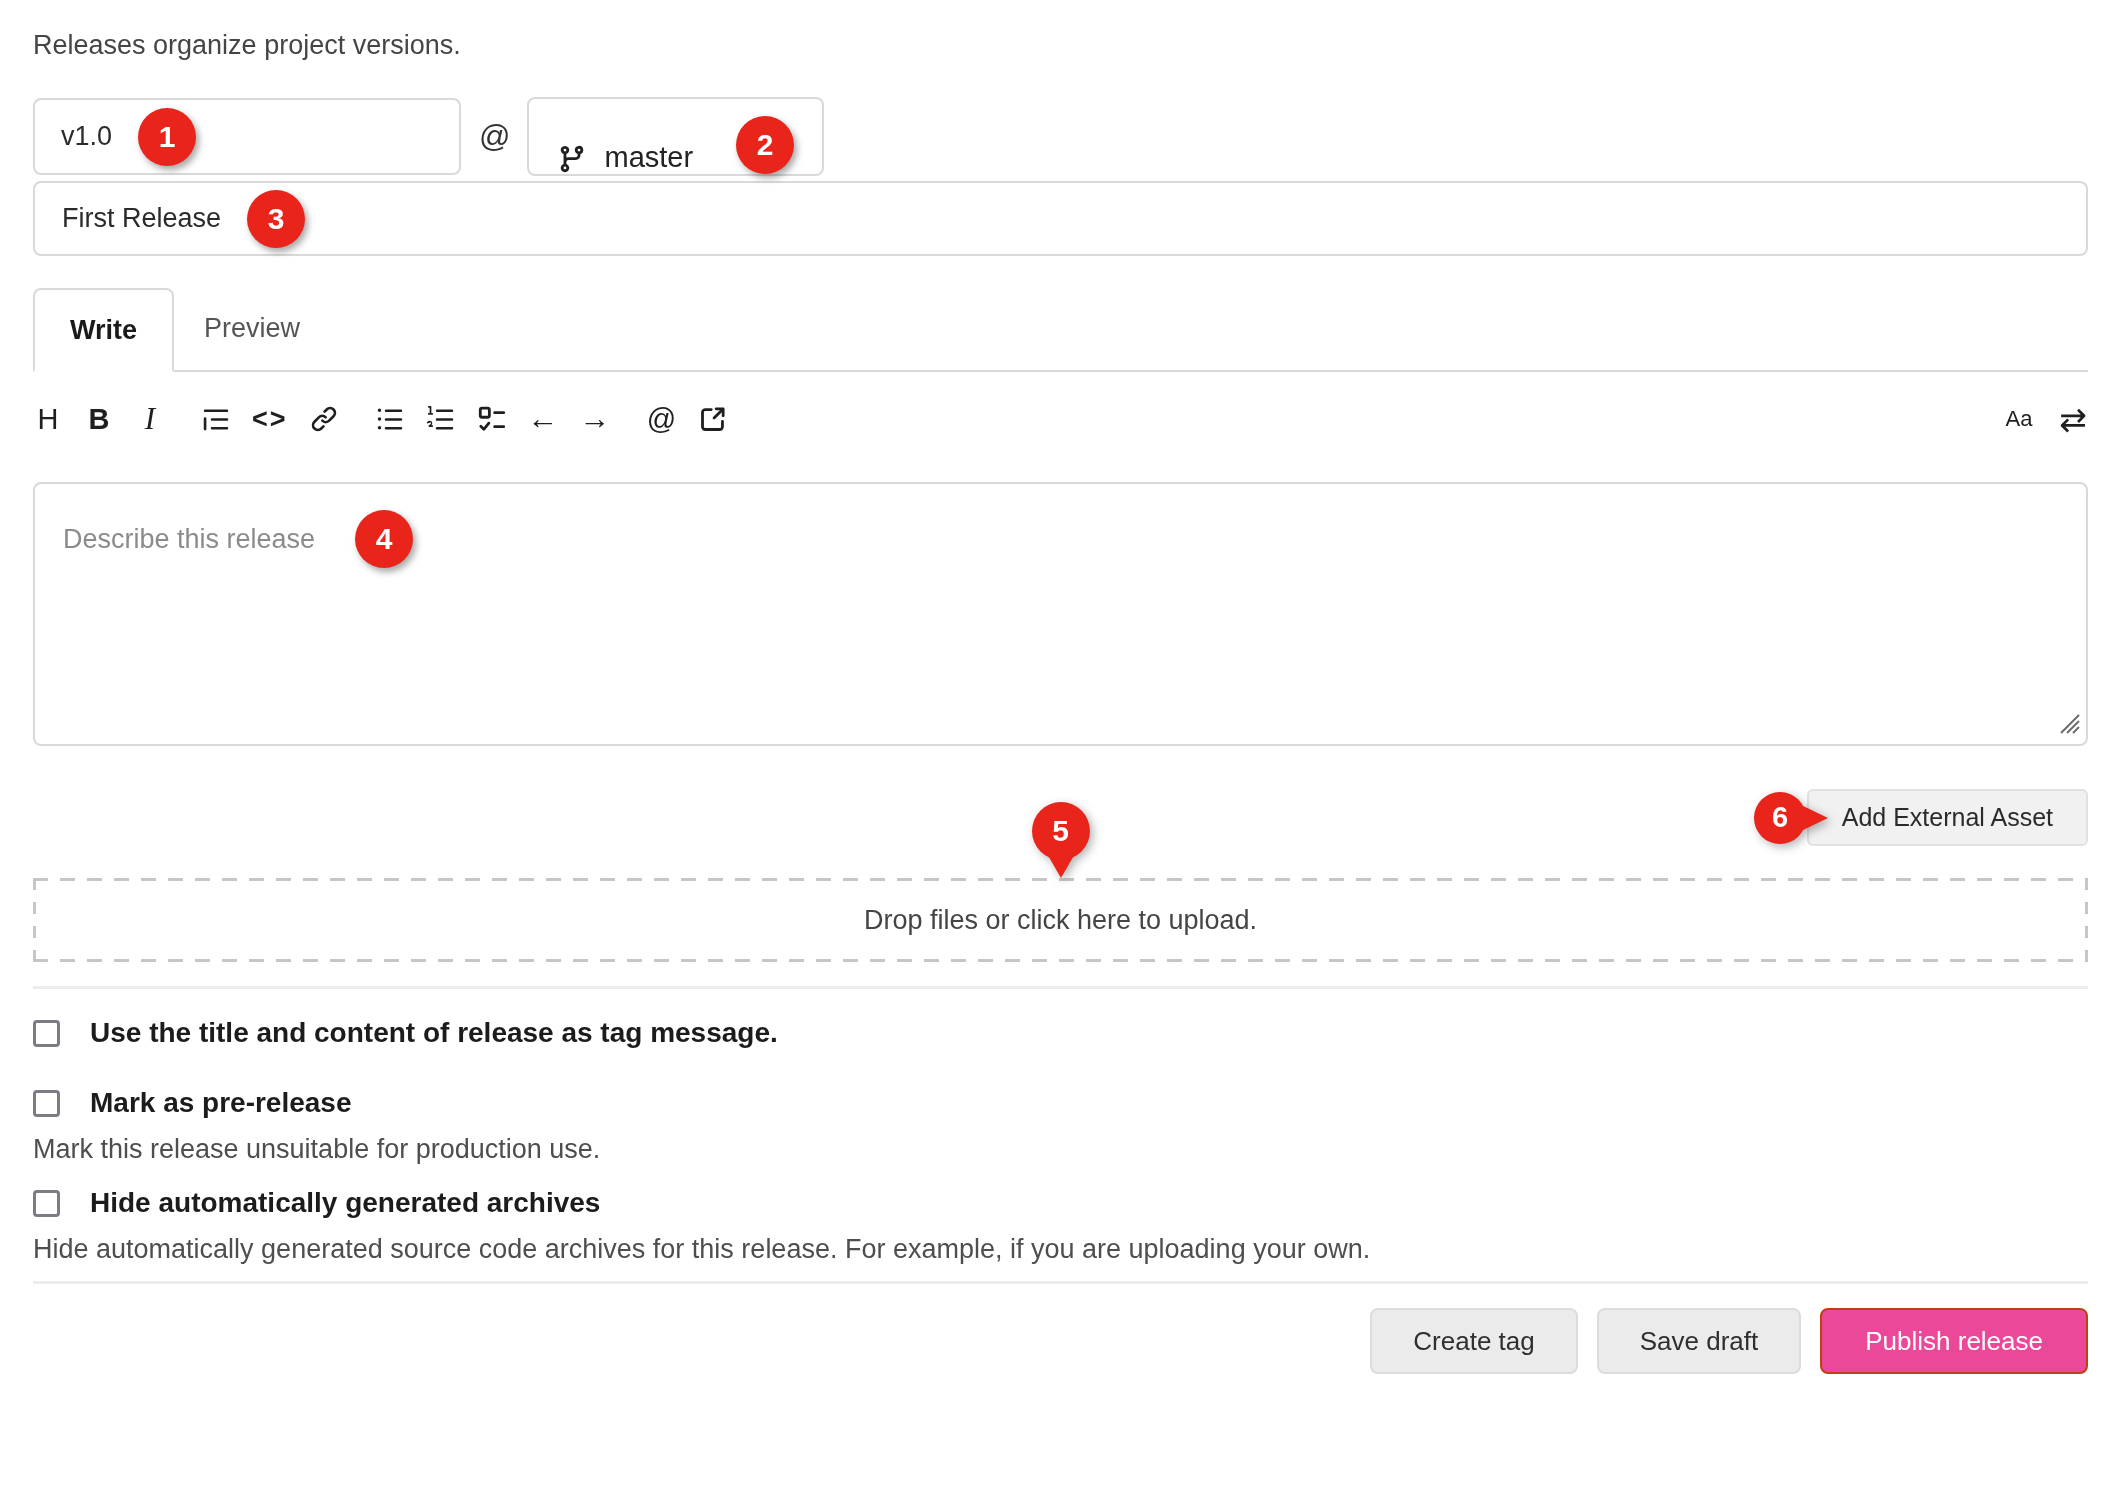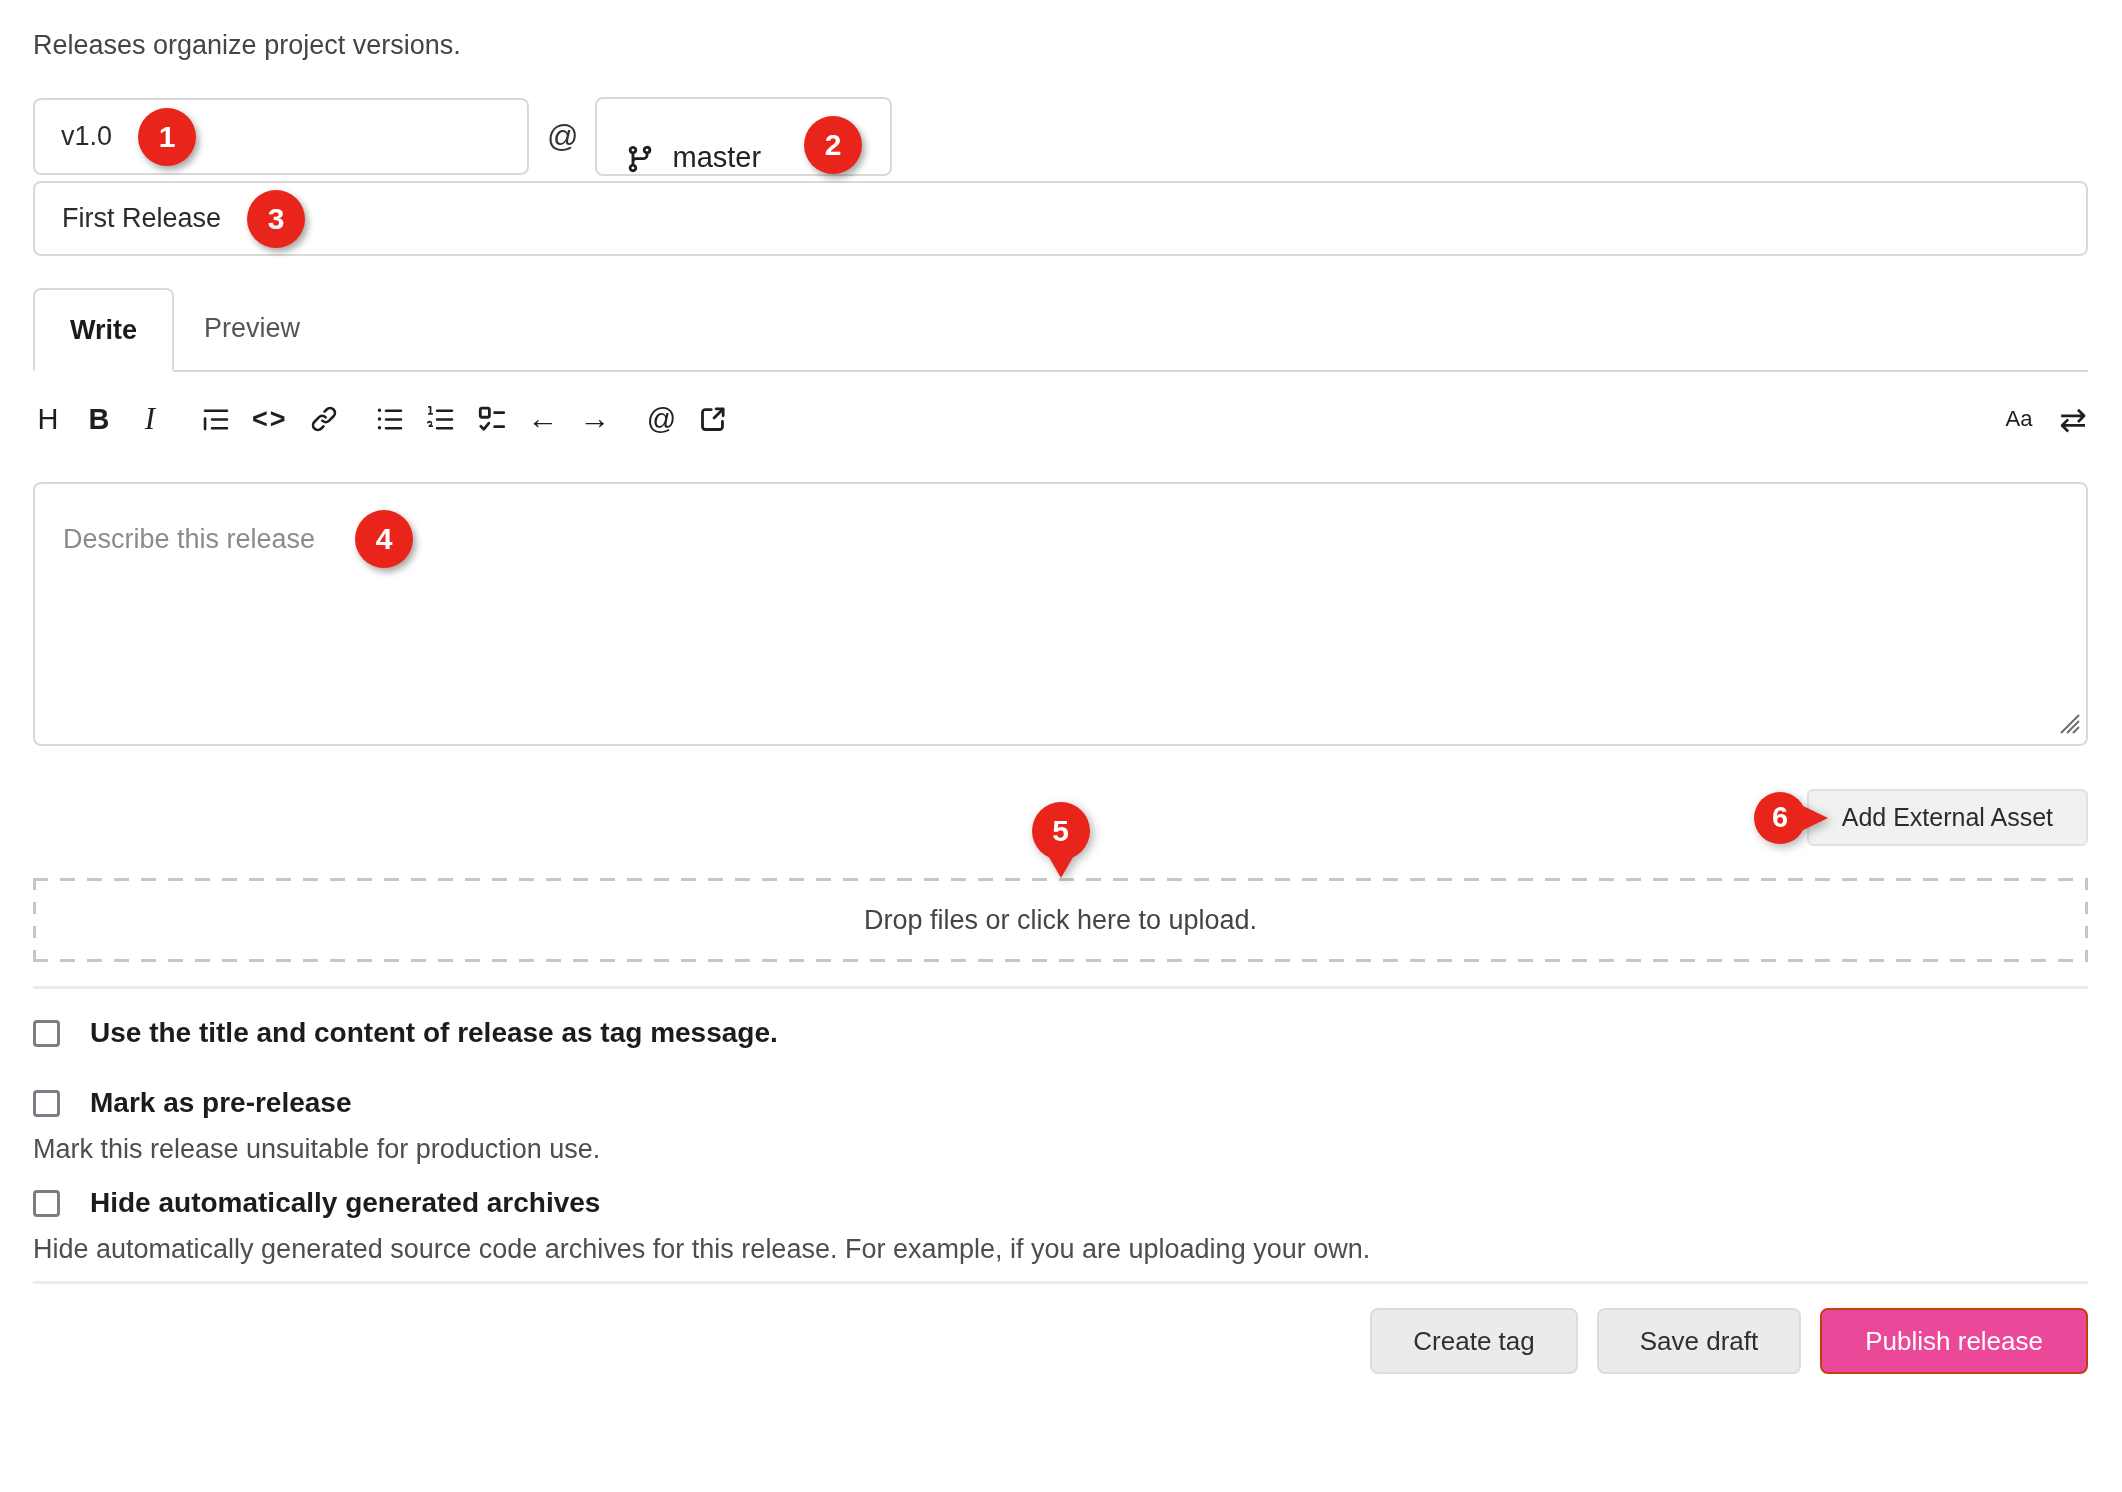--- a/index.html
+++ b/index.html
@@ -15,21 +15,21 @@
   
   .title { font-size: 42px; font-weight: 700; color: #1c1c1c; letter-spacing: .2px; }
   .subtitle { margin-top: 10px; font-size: 27px; color: #454545; }
 
   
   .tag-row { margin-top: 36px; display: flex; align-items: center; }
   .field {
     border: 2px solid #d9d9d9; border-radius: 8px; background: #fff;
     display: flex; align-items: center;
   }
-  .tag-field { width: 496px; height: 77px; padding: 4px 26px; }
+  .tag-field { width: 428px; height: 77px; padding: 4px 26px; }
   .field-text { font-size: 27px; color: #2b2b2b; white-space: nowrap; }
   .at-sep { font-size: 31px; color: #333; margin: 0 17px 0 18px; }
   .branch-btn {
     height: 79px; border: 2px solid #d9d9d9; border-radius: 8px; background: #fff;
     padding: 0 28px; display: flex; align-items: flex-end; gap: 17px; cursor: pointer;
   }
   .branch-btn .label { font-size: 29px; color: #222; }
   .icon-svg { display: block; fill: #1f1f1f; }
 
   .helper { margin-top: 24px; font-size: 27px; color: #555; }

